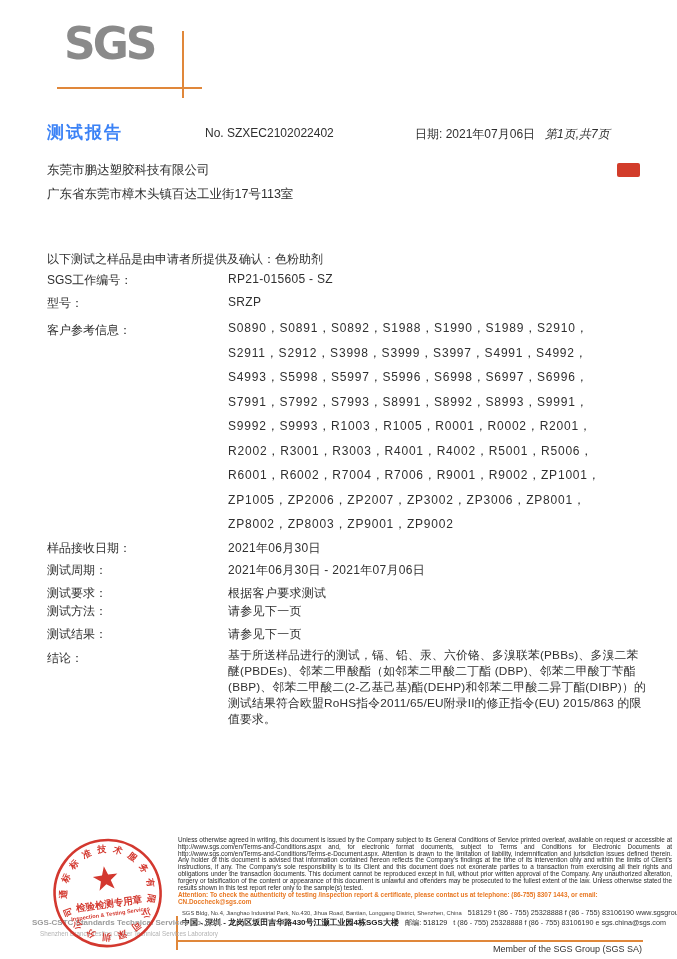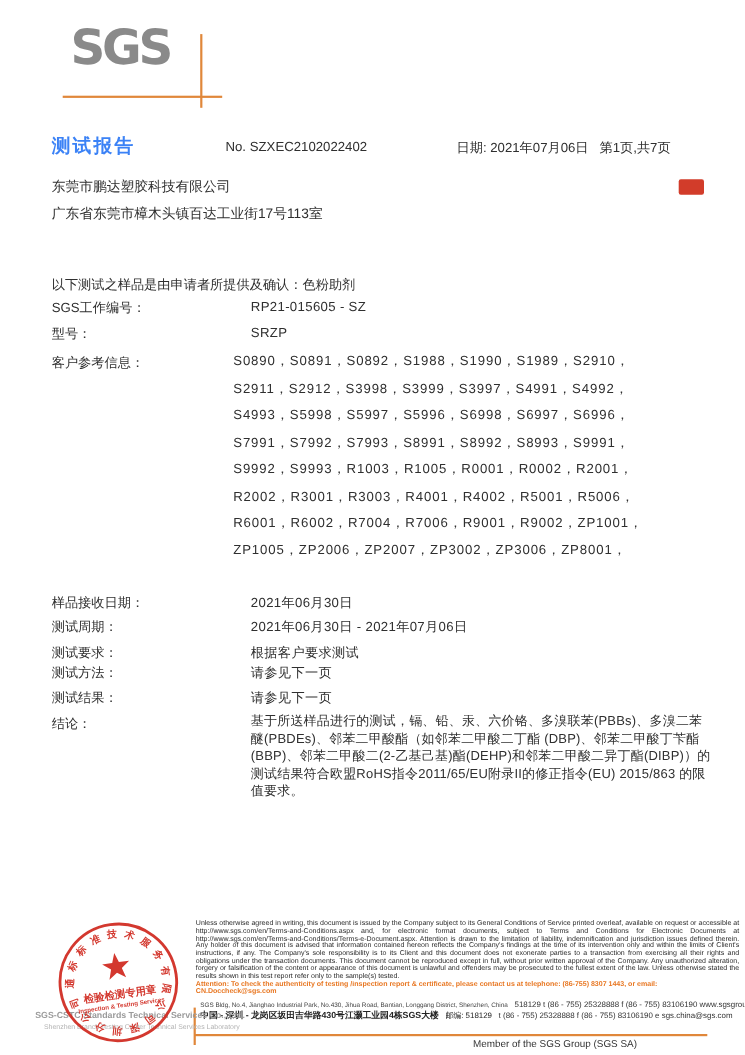--- a/index.html
+++ b/index.html
@@ -10,51 +10,51 @@
   .abs{position:absolute;white-space:nowrap;}
   
   .logo-text{position:absolute;left:64px;top:22px;font-size:44px;font-weight:bold;
     color:#8a8a8a;letter-spacing:-3px;line-height:1;font-family:"DejaVu Sans","Liberation Sans",sans-serif;}
   .logo-hline{position:absolute;left:57px;top:87px;width:145px;height:2px;background:#e0873a;}
   .logo-vline{position:absolute;left:182px;top:31px;width:2px;height:67px;background:#e0873a;}
   
   .hdr-title{left:47px;top:121px;font-size:17px;font-weight:bold;letter-spacing:2px;color:#3b82f6;}
   .hdr-no{left:205px;top:126px;font-size:12px;}
   .hdr-date{left:415px;top:126px;font-size:12px;}
-  .hdr-page{left:545px;top:126px;font-size:12px;}
+  .hdr-page{left:545px;top:126px;font-size:12px;font-style:italic;}
   .red-marker{position:absolute;left:617px;top:163px;width:23px;height:14px;background:#d23c2a;border-radius:2px;}
   
   .company{left:47px;top:162px;font-size:12.5px;}
   .addr{left:47px;top:186px;font-size:12.5px;}
   .sample-stmt{left:47px;top:251px;font-size:12px;}
   
   .row{position:absolute;left:47px;right:28px;font-size:12px;}
   .row .lbl{position:absolute;left:0;top:0;white-space:nowrap;}
   .row .val{position:absolute;left:181px;top:0;white-space:nowrap;letter-spacing:0.3px;}
-  .ref-lines{position:absolute;left:165px;top:-6px;line-height:24.5px;letter-spacing:0.8px;}
+  .ref-lines{position:absolute;left:181px;top:-6px;line-height:24.5px;letter-spacing:0.8px;}
   .row .val-block{position:absolute;left:181px;top:-2px;width:418px;white-space:normal;
     font-size:11.8px;line-height:15.9px;letter-spacing:0.2px;}
   
   .stamp-co1{left:32px;top:918px;font-size:8px;font-weight:bold;color:#9b9b9b;z-index:1;}
   .stamp-co2{left:40px;top:930px;font-size:6.3px;color:#b3b3b3;z-index:1;}
   .stamp{position:absolute;left:40px;top:835px;width:136px;height:122px;z-index:2;
     transform:rotate(-8deg);opacity:0.92;}
   .footer-right{position:absolute;left:178px;top:837px;width:494px;white-space:normal;}
   .disclaimer{font-size:6.4px;line-height:6.8px;text-align:justify;color:#2b2b2b;}
   .attention{font-size:6.4px;line-height:6.9px;font-weight:bold;color:#e87722;margin-top:1px;text-align:left;}
   .addr-rows{margin-top:2px;padding-left:4px;}
   .addr-row{display:flex;align-items:baseline;gap:6px;white-space:nowrap;}
   .addr-en{font-size:5.8px;color:#444;}
   .contact-en{font-size:7.2px;color:#333;}
   .addr-cn{font-size:8px;color:#222;font-weight:bold;}
   .postal-cn{font-size:7.2px;color:#222;}
   .contact-cn{font-size:7.2px;color:#333;}
   .foot-vline{position:absolute;left:176px;top:916px;width:2px;height:34px;background:#e0873a;}
   .foot-hline{position:absolute;left:177px;top:940px;width:466px;height:2px;background:#e0873a;}
-  .member{left:430px;top:944px;width:212px;font-size:9px;color:#333;}
+  .member{left:430px;top:944px;width:212px;text-align:right;font-size:9px;color:#333;}
 </style>
 </head>
 <body>
 
 <div class="page">
 
   <div>
     <div class="logo-text">SGS</div>
     <div class="logo-hline"></div>
     <div class="logo-vline"></div>
@@ -86,20 +86,21 @@
     <div class="lbl">客户参考信息：</div>
     <div class="ref-lines">
       <div>S0890，S0891，S0892，S1988，S1990，S1989，S2910，</div>
       <div>S2911，S2912，S3998，S3999，S3997，S4991，S4992，</div>
       <div>S4993，S5998，S5997，S5996，S6998，S6997，S6996，</div>
       <div>S7991，S7992，S7993，S8991，S8992，S8993，S9991，</div>
       <div>S9992，S9993，R1003，R1005，R0001，R0002，R2001，</div>
       <div>R2002，R3001，R3003，R4001，R4002，R5001，R5006，</div>
       <div>R6001，R6002，R7004，R7006，R9001，R9002，ZP1001，</div>
       <div>ZP1005，ZP2006，ZP2007，ZP3002，ZP3006，ZP8001，</div>
+      <div>ZP8002，ZP8003，ZP9001，ZP9002</div>
     </div>
   </div>
 
   <div class="row" style="top:540px">
     <div class="lbl">样品接收日期：</div>
     <div class="val">2021年06月30日</div>
   </div>
 
   <div class="row" style="top:562px">
     <div class="lbl">测试周期：</div>

